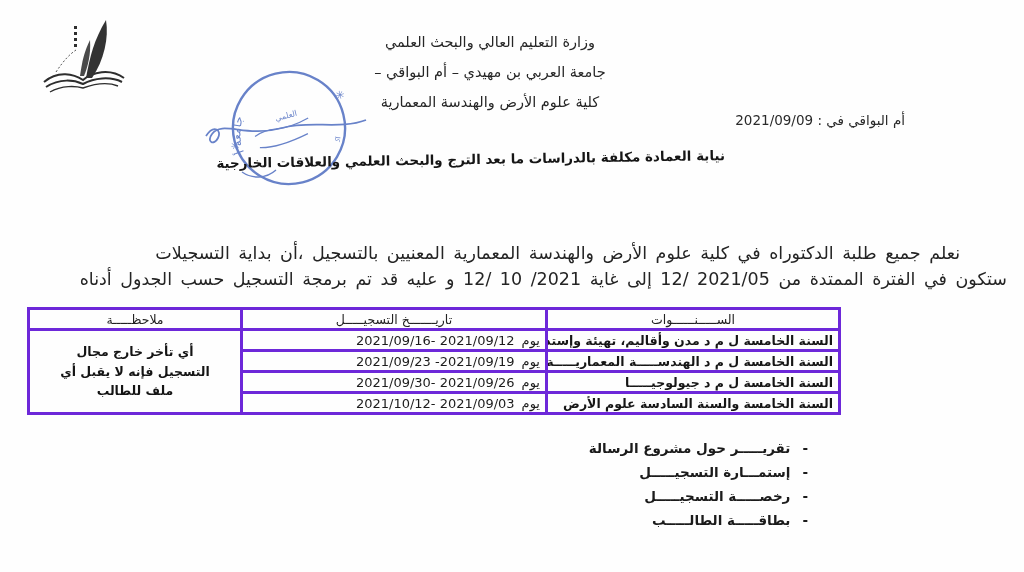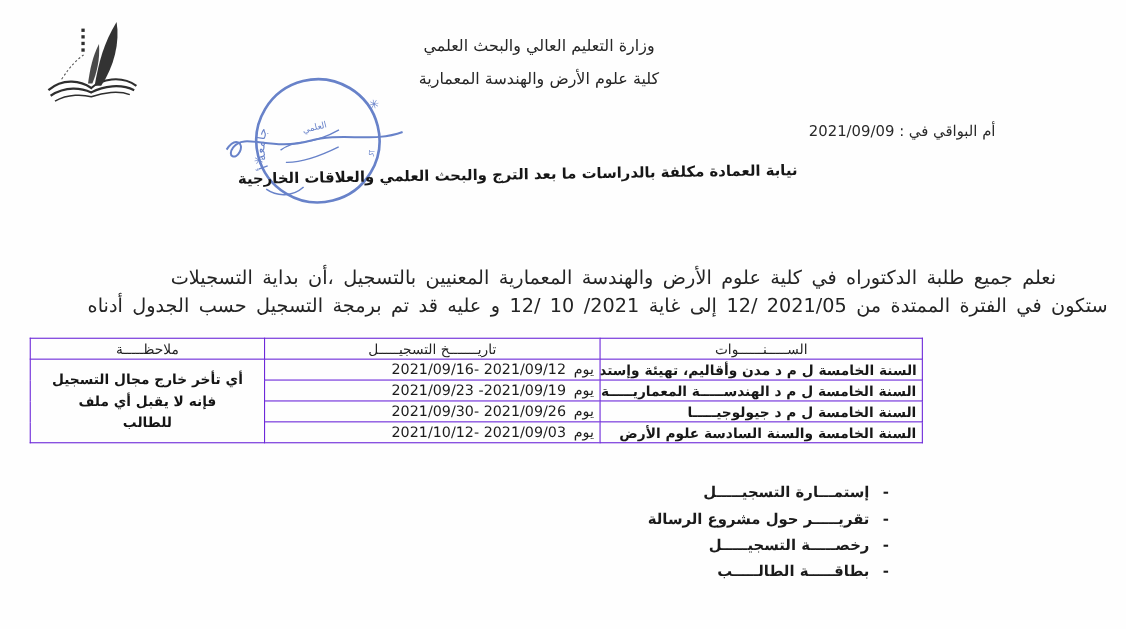--- a/index.html
+++ b/index.html
@@ -22,21 +22,21 @@
     position:absolute;top:178px;left:295px;width:240px;text-align:center;direction:rtl;
     font-size:40px;font-weight:bold;color:#141414;line-height:1.15;white-space:nowrap;
   }
   .para-line{position:absolute;direction:rtl;white-space:nowrap;font-size:17.5px;color:#242424;word-spacing:3px;}
   .para-line.l1{top:243px;right:64px;}
   .para-line.l2{top:269px;right:17px;}
   .para-line .num{letter-spacing:.3px;}
   
   .table-wrap{position:absolute;top:307px;left:27px;}
   table{border-collapse:collapse;direction:rtl;table-layout:fixed;width:811px;}
-  th,td{border:1px solid #6d28d9;overflow:hidden;}
+  th,td{border:3px solid #6d28d9;overflow:hidden;}
   th{font-weight:normal;font-size:12.5px;height:18px;line-height:17px;text-align:center;color:#222;padding:0;}
   td{height:18px;line-height:17px;padding:0;}
   td.year-cell{font-weight:bold;font-size:12.5px;text-align:right;padding-right:5px;white-space:nowrap;color:#161616;}
   td.date-cell{font-size:13px;text-align:right;padding-right:5px;white-space:nowrap;color:#1c1c1c;}
   td.date-cell .dates{margin-right:7px;letter-spacing:.3px;}
   td.note-cell{font-weight:bold;font-size:12.5px;text-align:center;vertical-align:middle;padding:0 19px;line-height:1.55;color:#141414;}
   
   .reminder-heading{position:absolute;top:405px;right:180px;direction:rtl;font-weight:bold;font-size:14.5px;color:#141414;white-space:nowrap;}
   .reminder-list{position:absolute;top:436px;right:216px;direction:rtl;}
   .r-item{height:24px;line-height:24px;font-weight:bold;font-size:13.5px;color:#1b1b1b;white-space:nowrap;}
@@ -85,20 +85,21 @@
       <path d="M 60,84 q 18,5 50,-2" stroke-width="1.2"></path>
       <text x="32" y="80" font-size="11" fill="#4e6dc0" stroke="none">✳</text>
       <text x="146" y="56" font-size="11" fill="#4e6dc0" stroke="none">✳</text>
     </g>
     <path d="M 10,80 c 8,-12 16,-6 12,2 c -4,8 -12,4 -6,-4 c 10,-14 34,4 70,-6 c 28,-8 58,2 84,-8" stroke="#4e6dc0" stroke-width="1.8" fill="none"></path>
     <path d="M 46,116 c 10,7 24,7 34,-2" stroke="#4e6dc0" stroke-width="1.4" fill="none"></path>
   </svg>
 
   <div class="header-block">
     <div class="header-line">وزارة التعليم العالي والبحث العلمي</div>
+    <div class="header-line">جامعة العربي بن مهيدي – أم البواقي –</div>
     <div class="header-line">كلية علوم الأرض والهندسة المعمارية</div>
   </div>
 
   <div class="date-line">
     <span>أم البواقي في :</span>
     <span class="num" dir="ltr">2021/09/09</span>
   </div>
 
   <div class="dept-line">نيابة العمادة مكلفة بالدراسات ما بعد الترج والبحث العلمي والعلاقات الخارجية</div>
 
@@ -149,24 +150,24 @@
         <td class="date-cell">
           <span>يوم</span><span class="dates" dir="ltr">2021/10/12- 2021/09/03</span>
         </td>
       </tr>
     </tbody>
       </table>
   </div>
 
   <div class="reminder-list">
     <div class="r-item">
-      <span class="dash">-</span><span>إستمـــارة التسجيـــــل</span>
+      <span class="dash">-</span><span>تقريـــــر حول مشروع الرسالة</span>
     </div>
     <div class="r-item">
-      <span class="dash">-</span><span>تقريـــــر حول مشروع الرسالة</span>
+      <span class="dash">-</span><span>إستمـــارة التسجيـــــل</span>
     </div>
     <div class="r-item">
       <span class="dash">-</span><span>رخصـــــة التسجيـــــل</span>
     </div>
     <div class="r-item">
       <span class="dash">-</span><span>بطاقـــــة الطالـــــب</span>
     </div>
   </div>
 
 </div>

